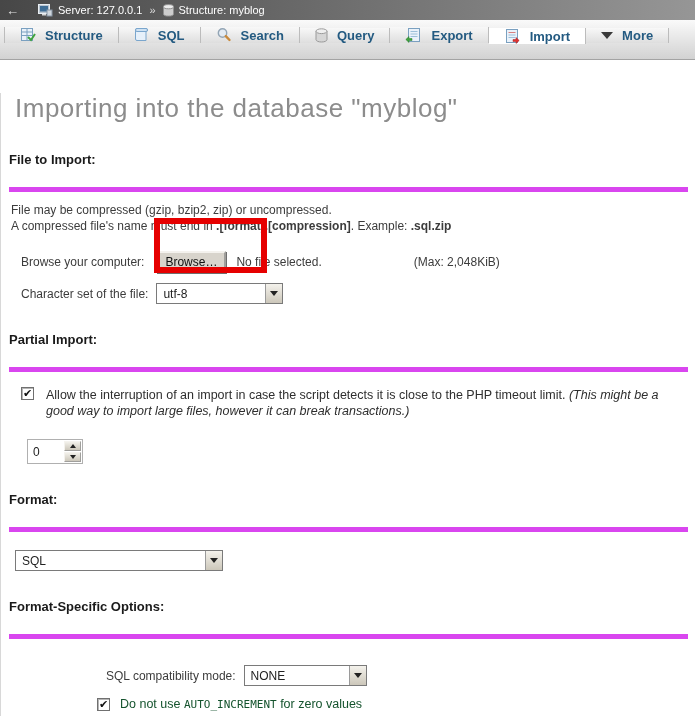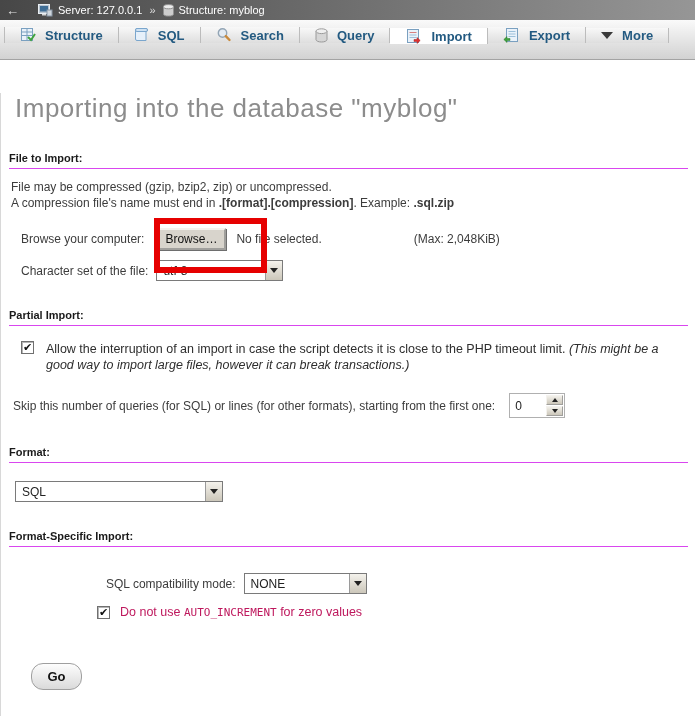--- a/index.html
+++ b/index.html
@@ -48,23 +48,23 @@
     border-left:6px solid transparent; border-right:6px solid transparent;
     border-top:7px solid #3a3a3a;
   }
   
   .content { padding:0 8px 0 8px; border-left:1px solid #d8d8d8; height:656px; position:relative; }
   h1.page-title {
     font-size:26px; font-weight:normal; color:#8c8c8c;
     margin:33px 0 0 6px; letter-spacing:0.5px;
   }
   h3.section-heading {
-    font-size:11px; font-weight:bold; color:#1a1a1a;
-    margin:28px 0 0 0; padding-bottom:4px;
-    border-bottom:1px solid #d946ef;
+    font-size:13px; font-weight:bold; color:#1a1a1a;
+    margin:28px 0 0 0; padding-bottom:20px;
+    border-bottom:5px solid #d946ef;
     width:679px;
   }
   .note-lines { margin:10px 0 0 2px; font-size:12px; color:#3c3c3c; line-height:16px; }
   .bold { font-weight:bold; }
   
   .row { display:flex; align-items:center; font-size:12px; color:#3c3c3c; }
   .browse-row { margin:17px 0 0 12px; }
   .browse-btn {
     margin-left:12px;
     width:70px; height:22px;
@@ -124,21 +124,21 @@
   .spin-btns .sb {
     flex:1; background:linear-gradient(#f2f0ea,#ccc7ba);
     border:1px outset #f4f2ee;
     display:flex; align-items:center; justify-content:center; cursor:pointer;
   }
   .sb i { width:0; height:0; border-left:3px solid transparent; border-right:3px solid transparent; }
   .sb.up i { border-bottom:4px solid #222; }
   .sb.down i { border-top:4px solid #222; }
   
   .compat-row { margin:26px 0 0 97px; }
-  .zero-row { margin:11px 0 0 88px; display:flex; align-items:center; gap:10px; font-size:12.5px; color:#be185d;}
+  .zero-row { margin:11px 0 0 88px; display:flex; align-items:center; gap:10px; font-size:12.5px; color:#14532d;}
   .mono { font-family:"DejaVu Sans Mono", monospace; font-size:11px; }
   
   .go-btn {
     margin:44px 0 0 22px;
     width:51px; height:27px;
     border:1px solid #9f9f9f; border-radius:12px;
     background:linear-gradient(#fdfdfd,#dadada);
     font-size:13px; font-weight:bold; color:#111;
     font-family:"Liberation Sans",sans-serif;
     cursor:pointer;
@@ -208,59 +208,59 @@
   </div>
   <div class="tab">
     <span>
       <svg width="13" height="15" viewBox="0 0 13 15">
         <path d="M1 3.2 v8.4 a5.5 2.4 0 0 0 11 0 v-8.4" fill="#d6d6d6" stroke="#9a9a9a"></path>
         <ellipse cx="6.5" cy="3.2" rx="5.5" ry="2.4" fill="#efefef" stroke="#9a9a9a"></ellipse>
       </svg>
     </span>
     <span>Query</span>
   </div>
+  <div class="tab">
+    <span>
+      <svg width="17" height="16" viewBox="0 0 17 16">
+        <rect x="3.5" y="1.5" width="11" height="13" fill="#eaf2fa" stroke="#7aa0c0"></rect>
+        <line x1="5.5" y1="4.5" x2="12.5" y2="4.5" stroke="#9cc0da"></line>
+        <line x1="5.5" y1="7" x2="12.5" y2="7" stroke="#9cc0da"></line>
+        <line x1="5.5" y1="9.5" x2="12.5" y2="9.5" stroke="#9cc0da"></line>
+        <path d="M7 11.5 h-3 v-2 l-3.2 3 l3.2 3 v-2 h3 z" fill="#3fa33f" stroke="#2a7a2a" stroke-width="0.5"></path>
+      </svg>
+    </span>
+    <span>Export</span>
+  </div>
   <div class="tab active">
     <span>
       <svg width="17" height="16" viewBox="0 0 17 16">
         <rect x="2.5" y="1.5" width="11" height="13" fill="#eaf2fa" stroke="#7aa0c0"></rect>
         <line x1="4.5" y1="4.5" x2="11.5" y2="4.5" stroke="#d77f7f"></line>
         <line x1="4.5" y1="7" x2="11.5" y2="7" stroke="#9cc0da"></line>
         <line x1="4.5" y1="9.5" x2="11.5" y2="9.5" stroke="#9cc0da"></line>
         <path d="M9 11.5 h3 v-2 l3.2 3 l-3.2 3 v-2 h-3 z" fill="#e03030" stroke="#a02020" stroke-width="0.5"></path>
       </svg>
     </span>
     <span>Import</span>
   </div>
   <div class="tab">
-    <span>
-      <svg width="17" height="16" viewBox="0 0 17 16">
-        <rect x="3.5" y="1.5" width="11" height="13" fill="#eaf2fa" stroke="#7aa0c0"></rect>
-        <line x1="5.5" y1="4.5" x2="12.5" y2="4.5" stroke="#9cc0da"></line>
-        <line x1="5.5" y1="7" x2="12.5" y2="7" stroke="#9cc0da"></line>
-        <line x1="5.5" y1="9.5" x2="12.5" y2="9.5" stroke="#9cc0da"></line>
-        <path d="M7 11.5 h-3 v-2 l-3.2 3 l3.2 3 v-2 h3 z" fill="#3fa33f" stroke="#2a7a2a" stroke-width="0.5"></path>
-      </svg>
-    </span>
-    <span>Export</span>
-  </div>
-  <div class="tab">
     <span class="chevron-down"></span>
     <span>More</span>
   </div>
 </div>
 
 <div class="content">
 
   <h1 class="page-title">Importing into the database "myblog"</h1>
 
   
   <h3 class="section-heading">File to Import:</h3>
   <div class="note-lines">
     <div>File may be compressed (gzip, bzip2, zip) or uncompressed.</div>
-    <div><span>A compression file's name must end in </span><span class="bold">.[format].[compression]</span><span>. Example: </span><span class="bold">.sql.zip</span></div>
+    <div><span>A compressed file's name must end in </span><span class="bold">.[format].[compression]</span><span>. Example: </span><span class="bold">.sql.zip</span></div>
   </div>
 
   <div class="row browse-row">
     <span>Browse your computer:</span>
     <button class="browse-btn">Browse…</button>
     <span class="no-file">No file selected.</span>
     <span class="max-size">(Max: 2,048KiB)</span>
   </div>
 
   <div class="row charset-row">
@@ -275,21 +275,20 @@
 
   
   <h3 class="section-heading">Partial Import:</h3>
 
   <div class="allow-row">
     <span class="cb checked"></span>
     <span class="allow-text"><span>Allow the interruption of an import in case the script detects it is close to the PHP timeout limit. </span><span class="italic">(This might be a good way to import large files, however it can break transactions.)</span></span>
   </div>
 
   <div class="row skip-row">
-    <span>Skip this number of queries (for SQL) or lines (for other formats), starting from the first one:</span>
     <span class="spinbox">
       <input type="text" value="0" style="">
       <span class="spin-btns">
         <span class="sb up">
             <i></i>
           </span>
         <span class="sb down">
             <i></i>
           </span>
       </span>
@@ -299,21 +298,21 @@
   
   <h3 class="section-heading">Format:</h3>
   <span class="w-select format-select">
     <span class="val">SQL</span>
     <span class="arrow-btn">
         <i></i>
       </span>
   </span>
 
   
-  <h3 class="section-heading">Format-Specific Import:</h3>
+  <h3 class="section-heading">Format-Specific Options:</h3>
 
   <div class="row compat-row">
     <span>SQL compatibility mode:</span>
     <span class="w-select compat-select">
       <span class="val">NONE</span>
       <span class="arrow-btn">
           <i></i>
         </span>
     </span>
   </div>

